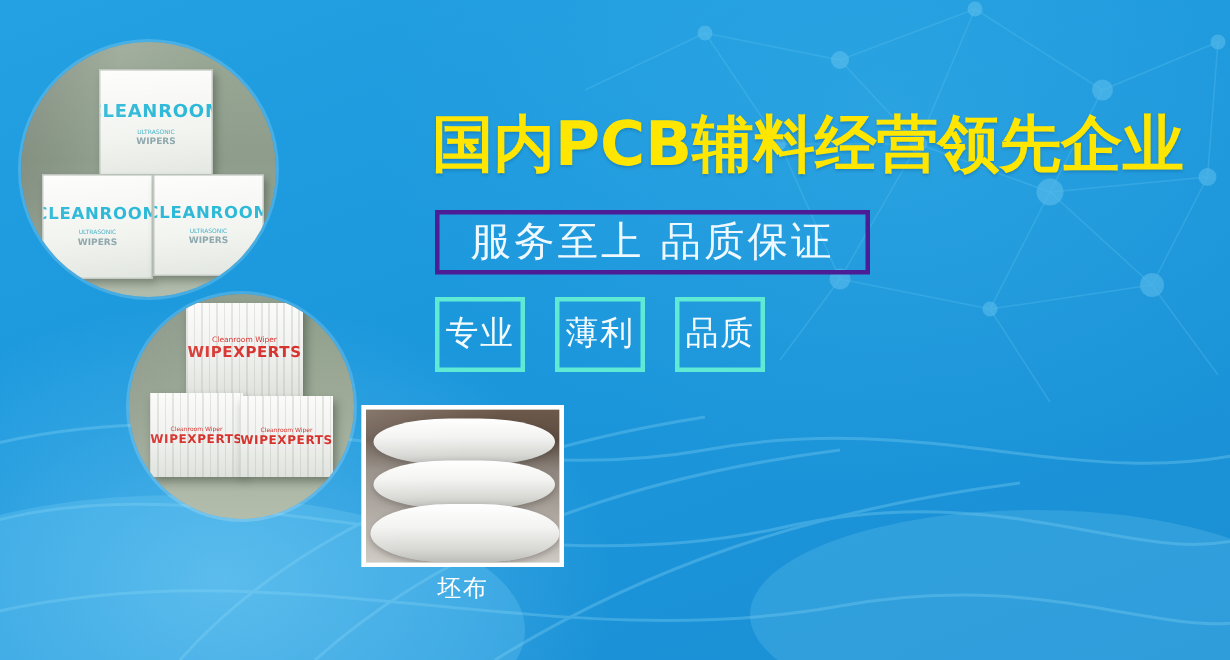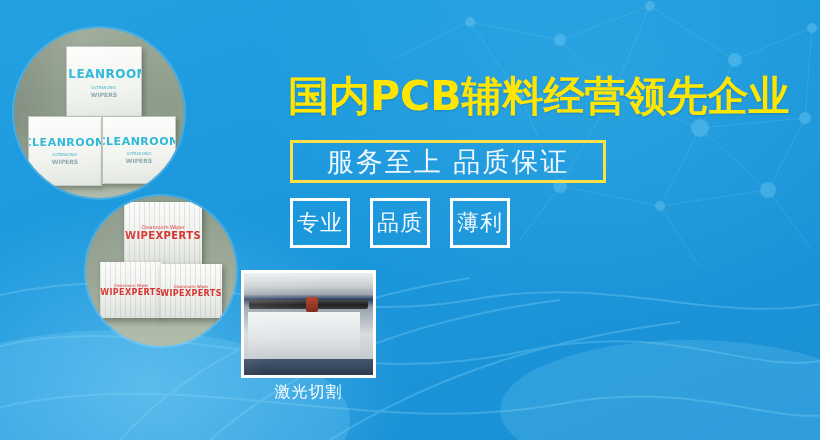--- a/index.html
+++ b/index.html
@@ -155,23 +155,23 @@
     line-height: 1;
     white-space: nowrap;
     text-shadow: 0 1px 2px rgba(0,60,110,0.25);
   }
 
   
   .slogan-box {
     position: absolute;
     left: 290px;
     top: 140px;
-    width: 316px;
+    width: 290px;
     height: 43px;
-    border: 3px solid #fde047;
+    border: 3px solid #4c1d95;
     box-sizing: border-box;
     display: flex;
     align-items: center;
     justify-content: center;
   }
   .slogan-text {
     color: #eef8ff;
     font-size: 27px;
     letter-spacing: 2px;
     white-space: nowrap;
@@ -182,21 +182,21 @@
   .keywords {
     position: absolute;
     left: 290px;
     top: 198px;
     display: flex;
     gap: 20px;
   }
   .kw {
     width: 60px;
     height: 50px;
-    border: 3px solid #ffffff;
+    border: 3px solid #5eead4;
     box-sizing: border-box;
     display: flex;
     align-items: center;
     justify-content: center;
   }
   .kw span {
     color: #f4fbff;
     font-size: 22px;
     letter-spacing: 1px;
     white-space: nowrap;
@@ -397,40 +397,38 @@
 
   <div class="slogan-box">
     <span class="slogan-text">服务至上 品质保证</span>
   </div>
 
   <div class="keywords">
     <div class="kw">
       <span>专业</span>
     </div>
     <div class="kw">
+      <span>薄利</span>
+    </div>
+    <div class="kw">
       <span>品质</span>
     </div>
-    <div class="kw">
-      <span>薄利</span>
-    </div>
   </div>
 
   <div class="thumbs">
-
 
 
     <div class="thumb-cell">
       <div class="thumb-frame">
-        <div class="t-laser"></div>
-        <div class="t-laser-top"></div>
-        <div class="t-laser-bed"></div>
-        <div class="t-laser-rail"></div>
-        <div class="t-laser-head"></div>
-        <div class="t-laser-base"></div>
+        <div class="t-rolls"></div>
+        <div class="roll roll-1"></div>
+        <div class="roll roll-2"></div>
+        <div class="roll roll-3"></div>
         <div class="glass"></div>
       </div>
-      <div class="thumb-caption">激光切割</div>
-    </div>
+      <div class="thumb-caption">坯布</div>
+    </div>
+
 
 
   </div>
 
 </div>
 
 </body></html>

